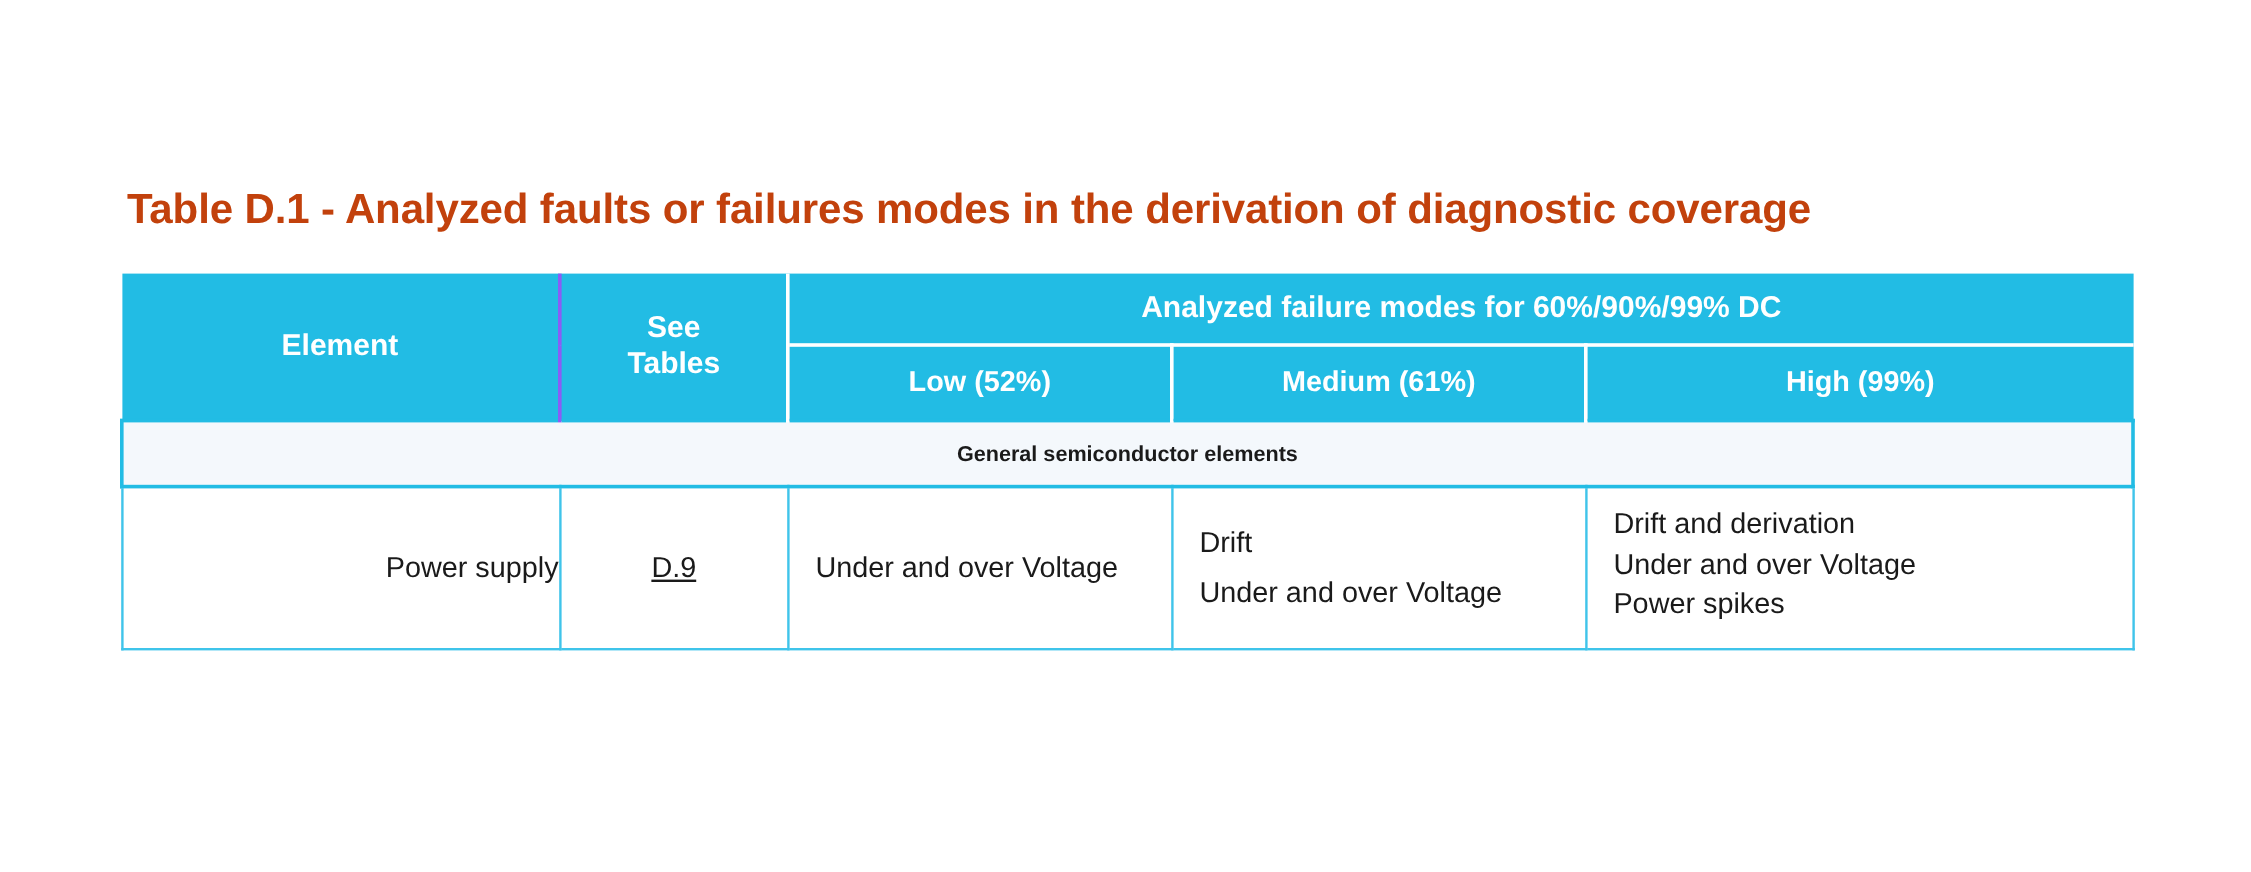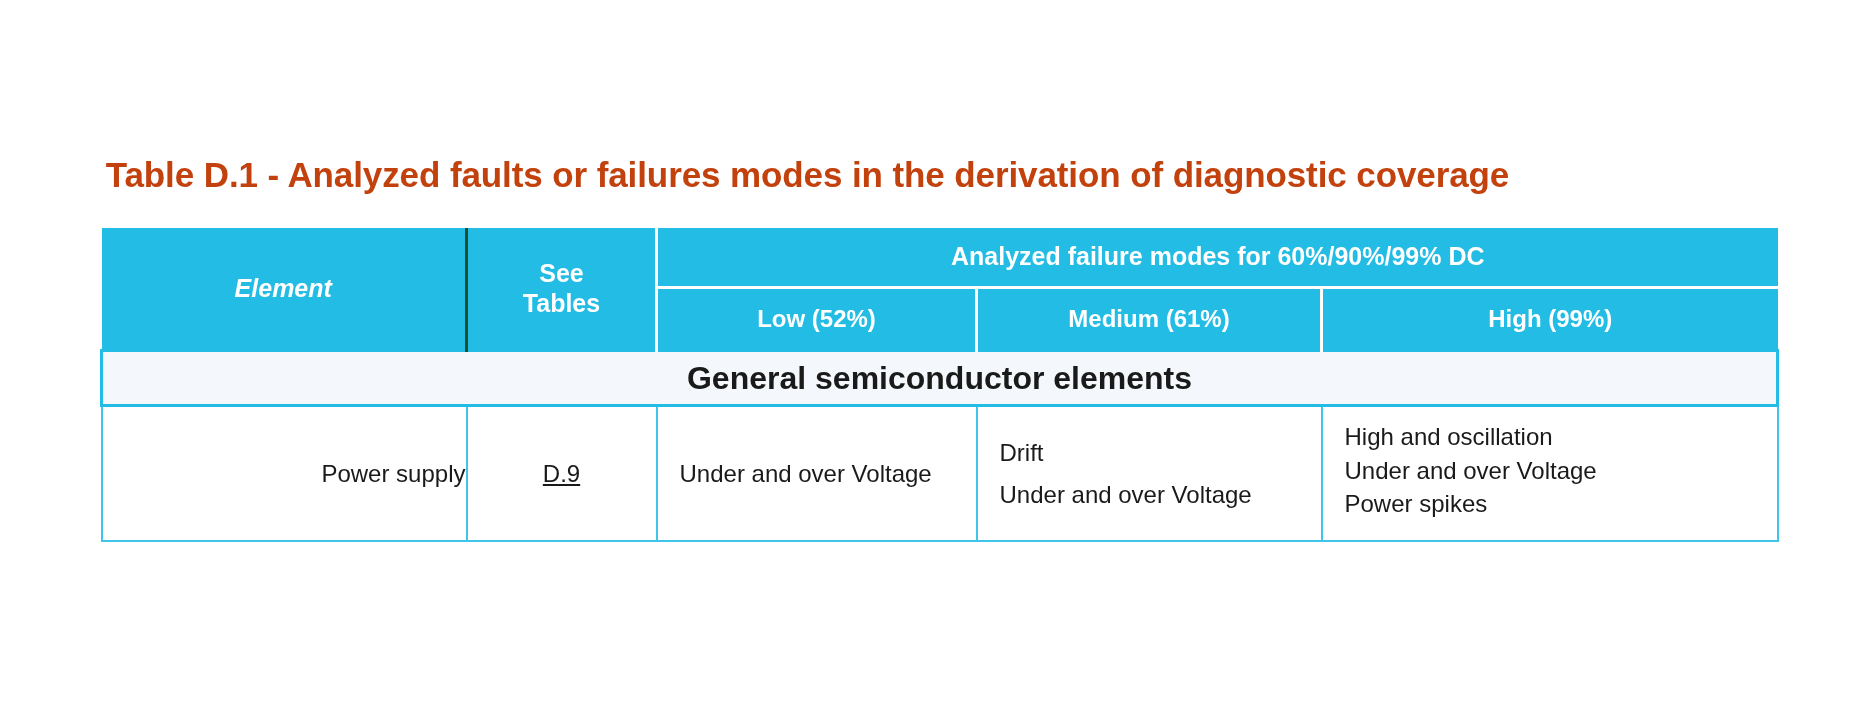--- a/index.html
+++ b/index.html
@@ -61,22 +61,21 @@
   .hdr {
     background: #22bce4;
     color: #ffffff;
     font-weight: bold;
     text-align: center;
     font-size: 25px;
     line-height: 1.18;
   }
   .hdr-element {
     height: 121px;
-    border-right: 3px solid #14532d;
-    font-style: italic;
+    border-right: 3px solid #8b5cf6;
   }
   .hdr-tables {
     height: 121px;
     border-right: 3px solid #ffffff;
   }
   .hdr-span {
     height: 58px;
     border-bottom: 3px solid #ffffff;
   }
   .hdr-sub {
@@ -90,21 +89,21 @@
   
   .section-row td {
     background: #f4f8fc;
     border-top: 3px solid #22bce4;
     border-bottom: 3px solid #22bce4;
     border-left: 3px solid #22bce4;
     border-right: 3px solid #22bce4;
     height: 52px;
     text-align: center;
     font-weight: bold;
-    font-size: 32px;
+    font-size: 18px;
     color: #1a1a1a;
   }
 
   
   .data-row td {
     background: #ffffff;
     border: 2px solid #3fc4ea;
     height: 133px;
     font-size: 24px;
     color: #1a1a1a;
@@ -187,21 +186,21 @@
           </ul>
         </td>
         <td class="cell-modes v-top">
           <ul class="mode-list">
             <li>Drift</li>
             <li>Under and over Voltage</li>
           </ul>
         </td>
         <td class="cell-modes v-center">
           <ul class="mode-list tight">
-            <li>High and oscillation</li>
+            <li>Drift and derivation</li>
             <li>Under and over Voltage</li>
             <li>Power spikes</li>
           </ul>
         </td>
       </tr>
     </tbody>
   </table>
 
 </div>
 

